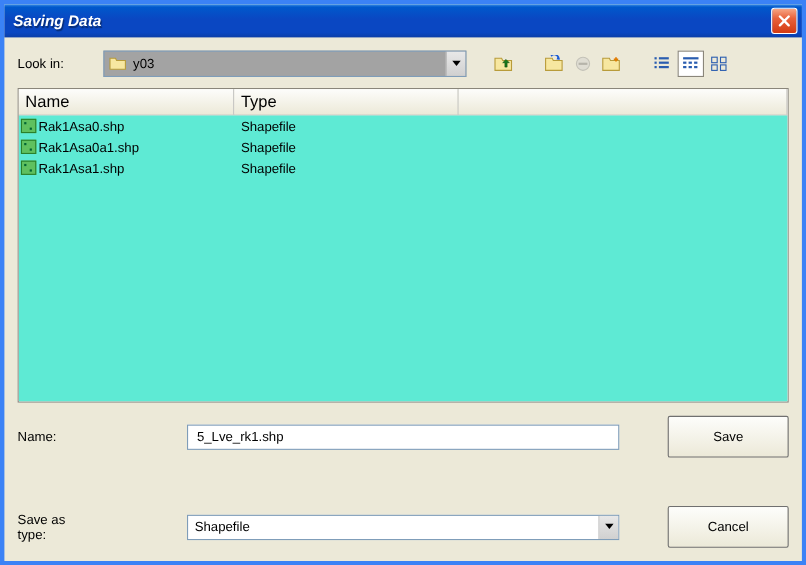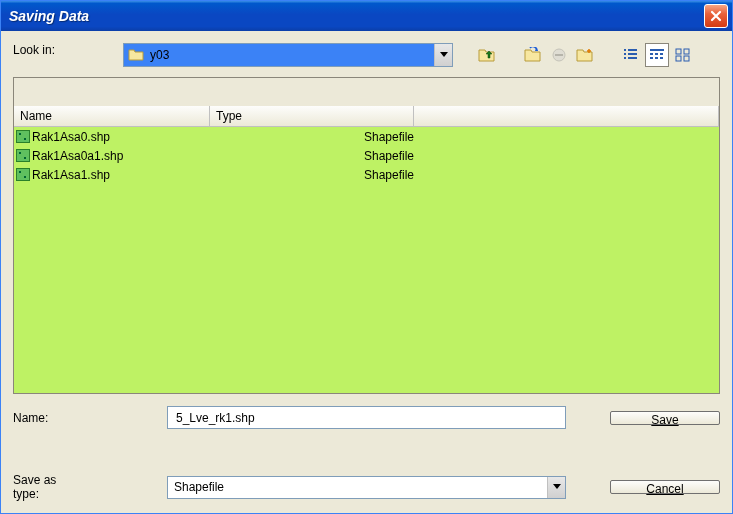--- a/index.html
+++ b/index.html
@@ -5,21 +5,21 @@
   * { box-sizing: border-box; }
   body {
     margin: 0;
     font-family: Tahoma, Arial, sans-serif;
     font-size: 11px;
     background: #fff;
   }
   .window {
     width: 733px;
     height: 514px;
-    border: 1px solid #3b82f6;
+    border: 4px solid #3b82f6;
     background: #ece9d8;
     display: flex;
     flex-direction: column;
   }
   .titlebar {
     height: 30px;
     background: linear-gradient(to bottom, #3a8ee6 0%, #0058cc 8%, #0a47c2 45%, #0a47c2 85%, #0b3ea8 100%);
     display: flex;
     align-items: center;
     padding: 0 4px 0 8px;
@@ -47,35 +47,35 @@
     cursor: pointer;
   }
   .content {
     flex: 1;
     padding: 12px;
     display: flex;
     flex-direction: column;
   }
   .toolbar-row {
     display: flex;
+    align-items: center;
     gap: 8px;
     margin-bottom: 10px;
   }
   .lbl {
     font-size: 12px;
     width: 70px;
   }
   .dropdown {
     display: flex;
     align-items: center;
     border: 1px solid #7f9db9;
-    background: #3b82f6;
+    background: #a3a3a3;
     height: 24px;
     width: 330px;
-    margin-left: 32px;
   }
   .dropdown .folder-icon {
     margin: 0 4px;
   }
   .dropdown-text {
     flex: 1;
     font-size: 12px;
     padding-left: 2px;
   }
   .dropdown-arrow {
@@ -117,33 +117,31 @@
     display: flex;
     flex-direction: column;
   }
   .list-header {
     display: flex;
     background: #ece9d8;
     border-bottom: 1px solid #c0c0c0;
   }
   .col-header {
     padding: 3px 6px;
-    font-size: 12px;
+    font-size: 15px;
     border-right: 1px solid #c0c0c0;
     background: linear-gradient(to bottom, #fdfdfb, #ece9d8);
-    margin-top: 28px;
   }
   .col-name { width: 196px; }
   .col-type { width: 204px; }
   .col-rest { flex: 1; }
   .list-body {
     flex: 1;
-    background: #bef264;
+    background: #5eead4;
     overflow: auto;
-    text-align: right;
   }
   .file-row {
     display: flex;
     align-items: center;
     font-size: 12px;
     height: 19px;
     cursor: default;
   }
   .file-cell-name {
     width: 196px;
@@ -197,29 +195,28 @@
     border: 1px solid #7f9db9;
     background: #fff;
     height: 23px;
   }
   .type-dropdown-text {
     flex: 1;
     font-size: 12px;
     padding-left: 6px;
   }
   .win-btn {
-    height: 14px;
+    height: 38px;
     width: 100%;
     border: 1px solid #707070;
     background: linear-gradient(to bottom, #fdfdfb, #ece9d8);
     font-size: 12px;
     font-family: inherit;
     cursor: pointer;
     border-radius: 2px;
-    text-decoration: underline;
   }
   svg { display: block; }
 </style>
 </head>
 <body>
 
 <div class="window">
 
   <div class="titlebar">
     <div class="titlebar-title">Saving Data</div>

